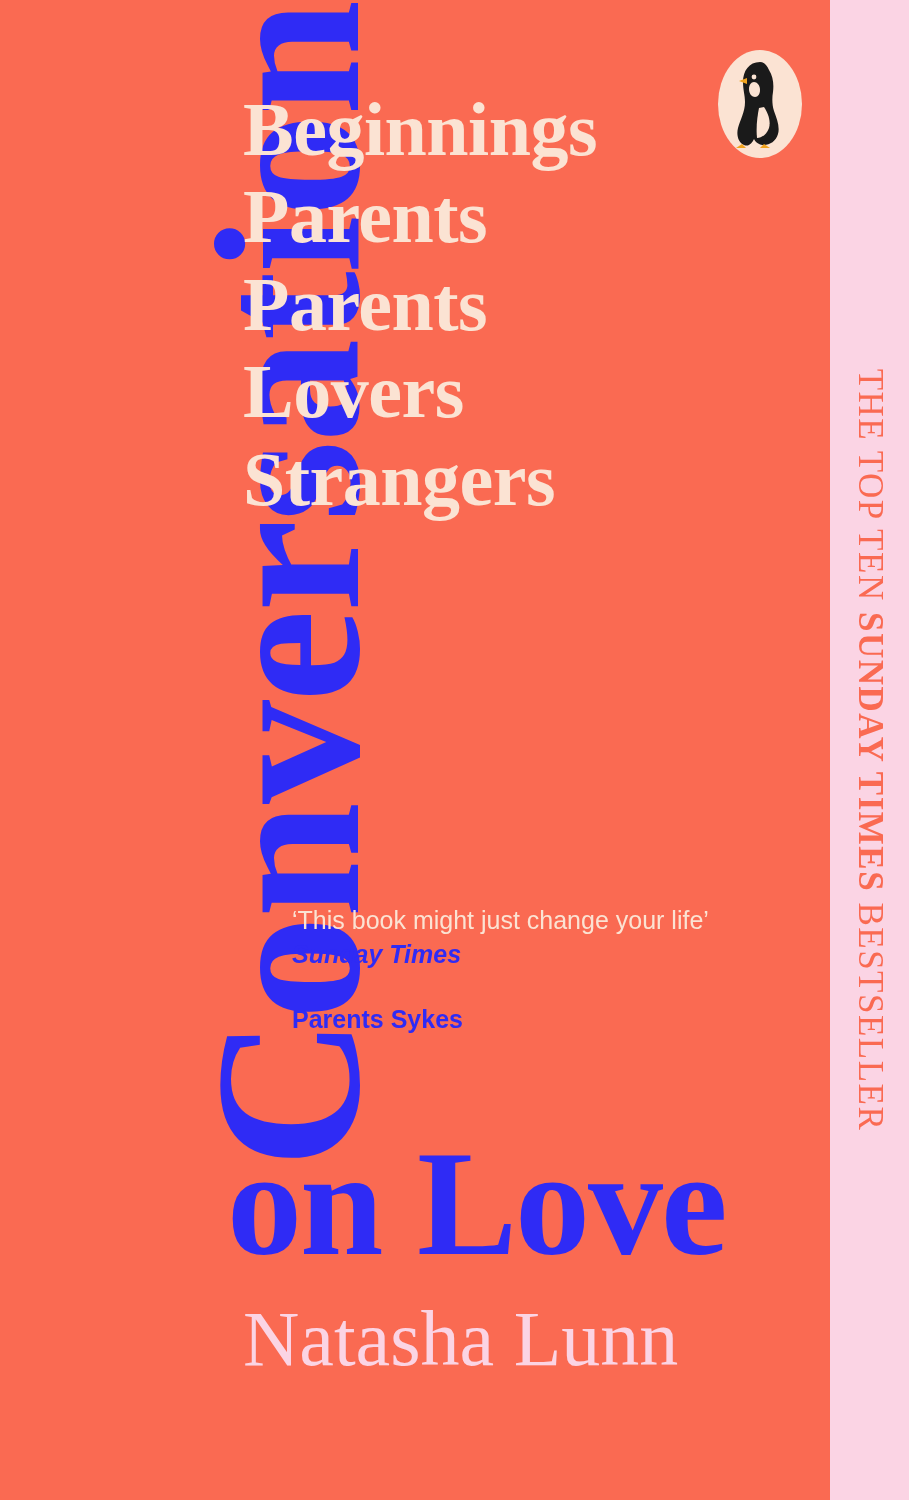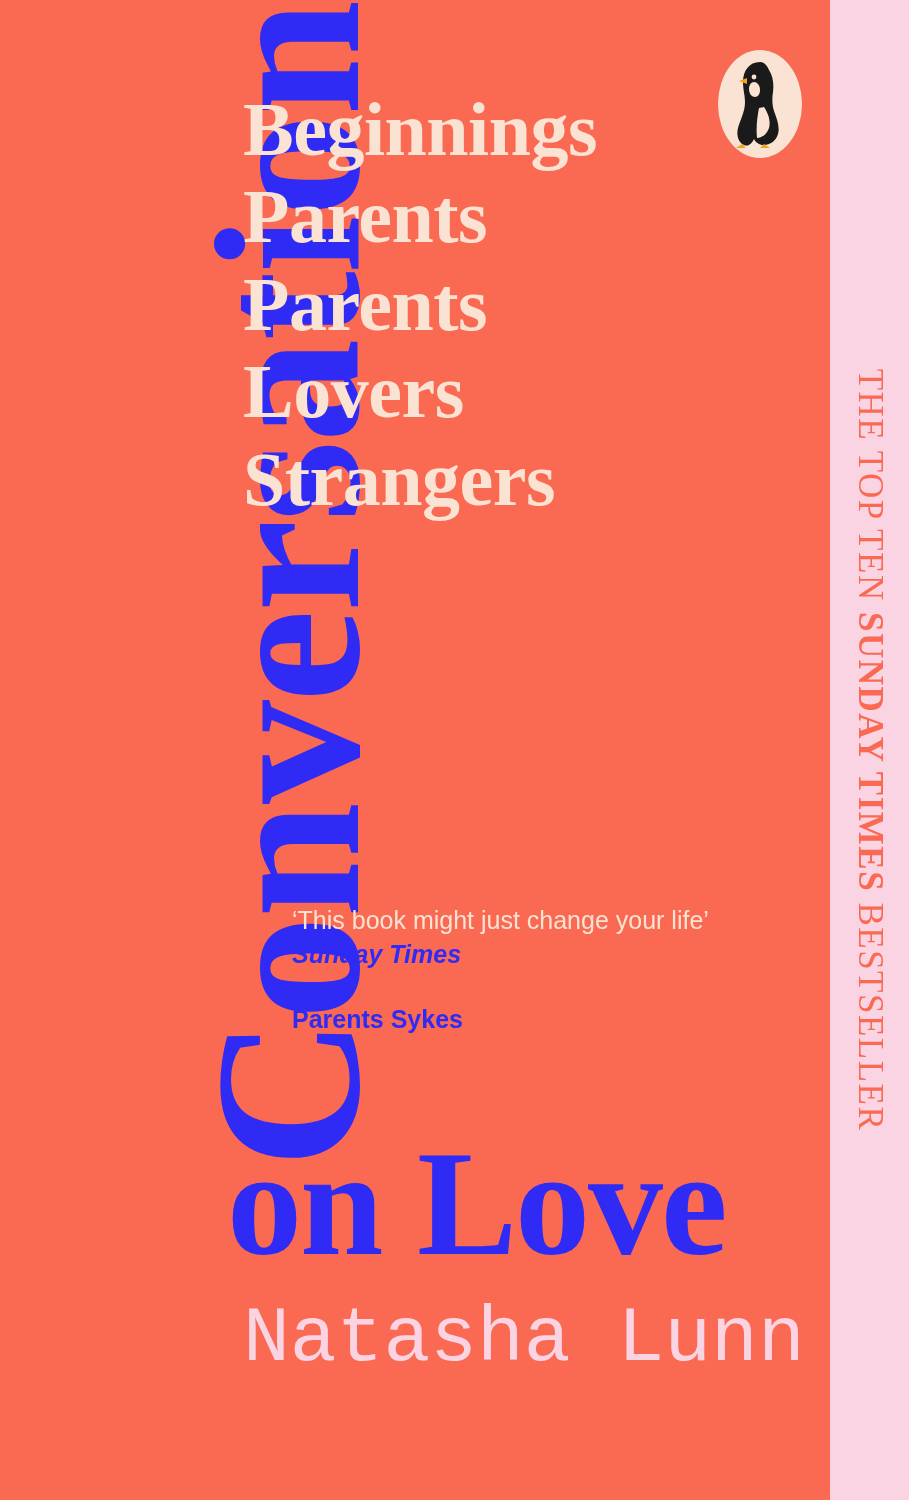--- a/index.html
+++ b/index.html
@@ -135,21 +135,21 @@
     color: #2f2bf5;
     letter-spacing: -2px;
     margin-left: 13px;
   }
 
   
   .author {
     position: absolute;
     left: 243px;
     top: 1300px;
-    font-family: Liberation Mono, monospace;
+    font-family: Liberation Serif, serif;
     font-weight: 400;
     font-size: 78px;
     line-height: 1;
     color: #fbd4e4;
     letter-spacing: 0px;
   }
 </style>
 </head>
 <body>
 

